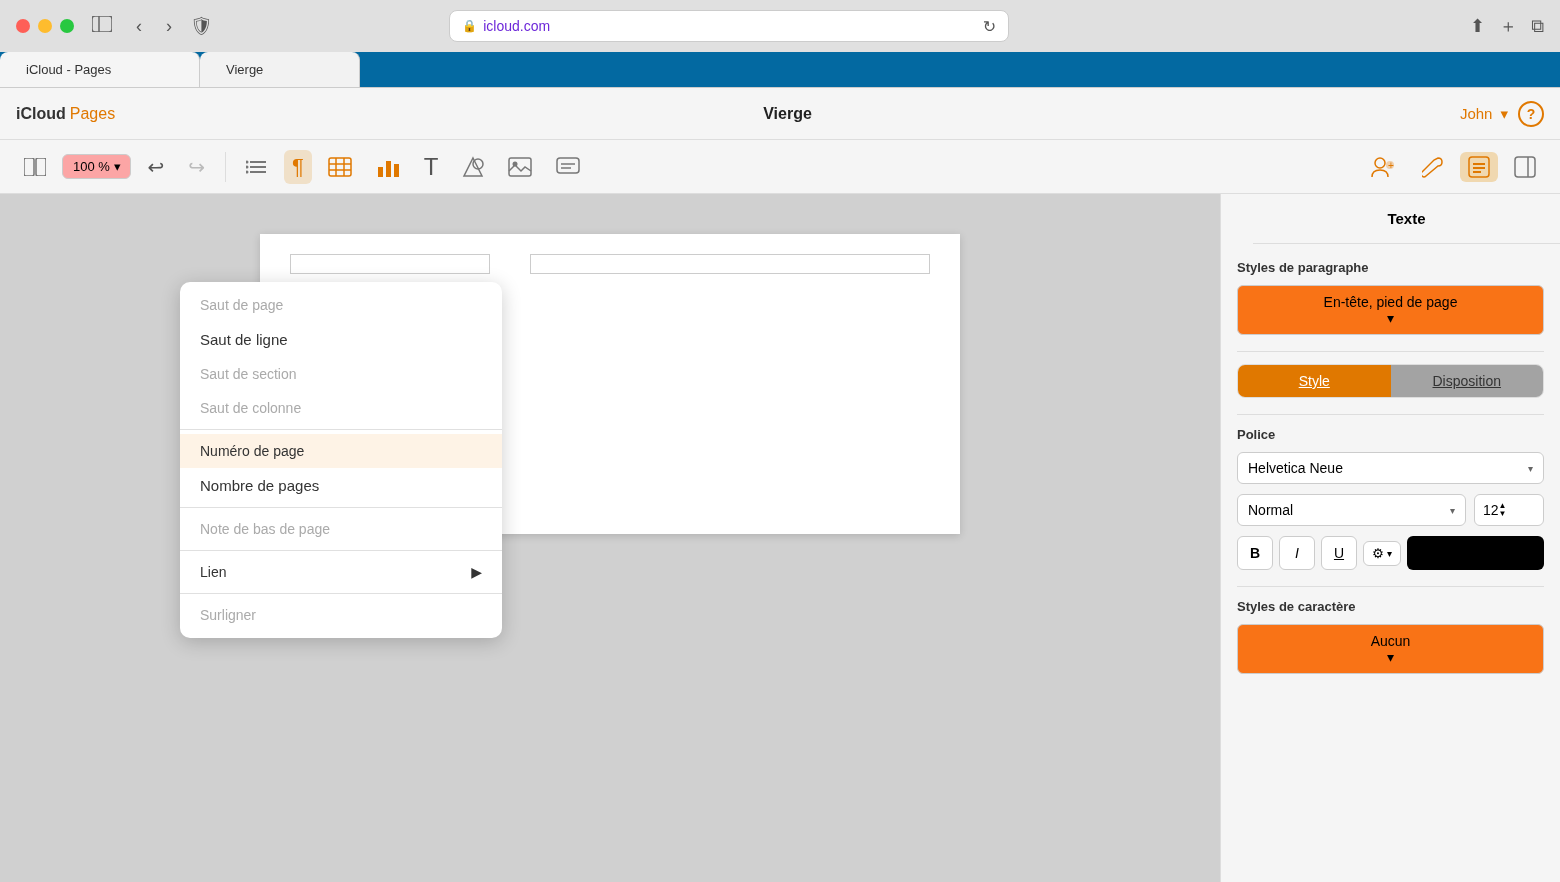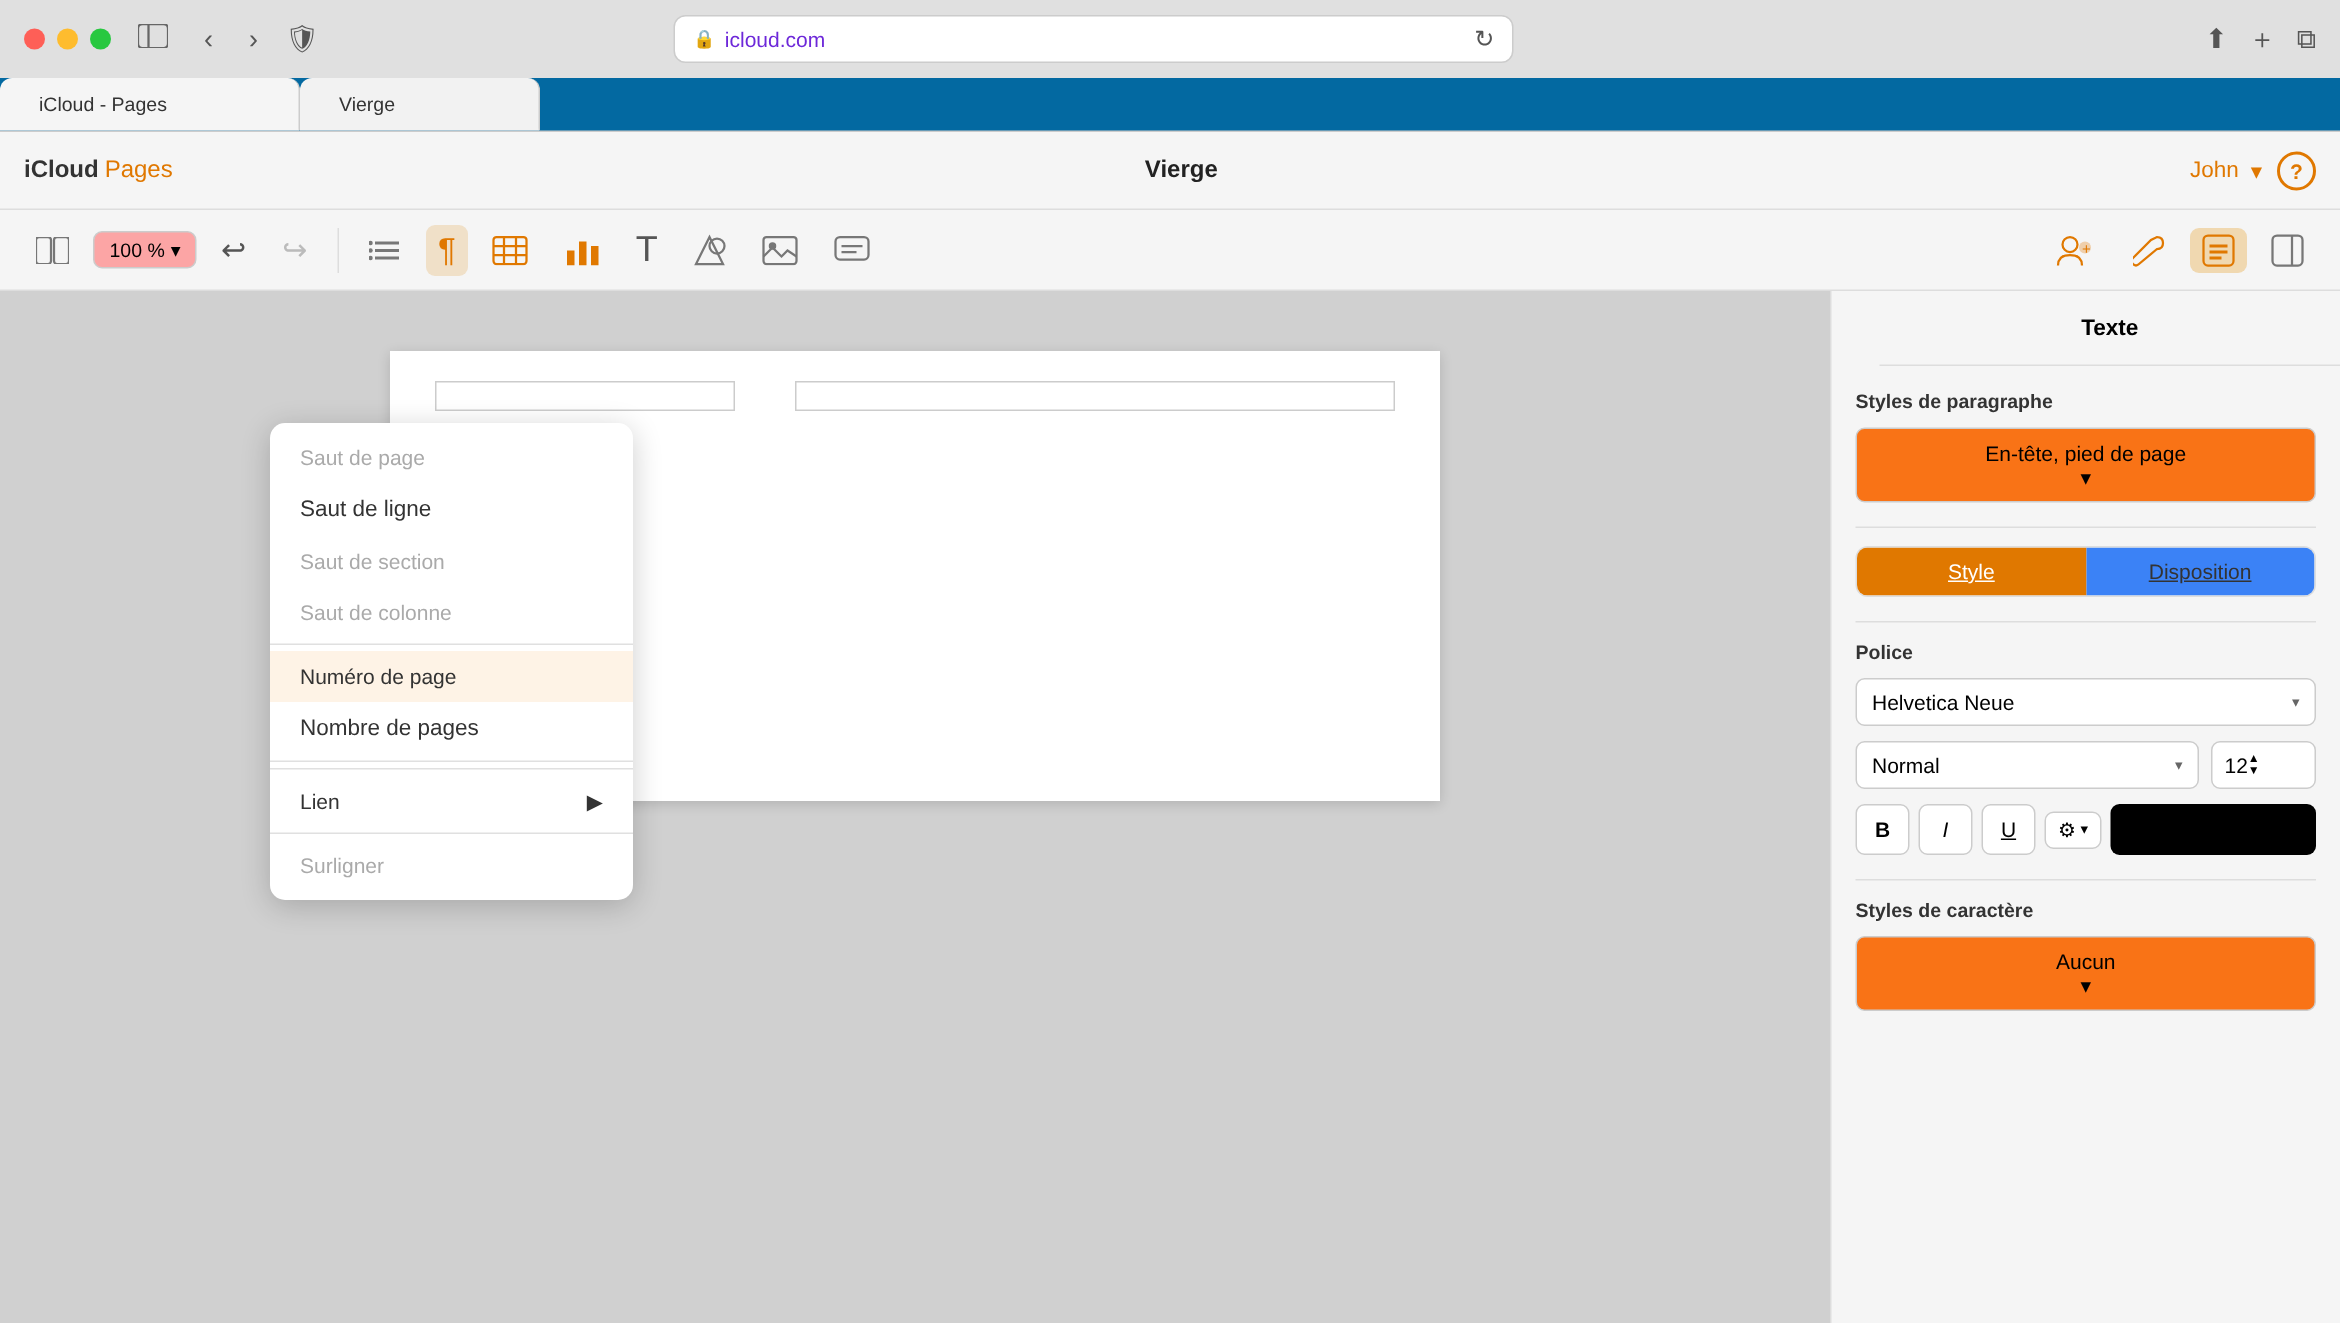--- a/index.html
+++ b/index.html
@@ -53,21 +53,21 @@
     .header-input { width: 200px; height: 20px; border: 1px solid #ccc; }
 
     
     .dropdown-menu {
       position: absolute;
       top: 88px;
       left: 180px;
       background: white;
       border-radius: 10px;
       box-shadow: 0 4px 20px rgba(0,0,0,0.2);
-      width: 242px;
+      width: 322px;
       padding: 6px 0;
       z-index: 100;
     }
     .menu-item {
       padding: 9px 20px;
       font-size: 14px;
       cursor: pointer;
       display: flex;
       align-items: center;
       justify-content: space-between;
@@ -81,21 +81,21 @@
 
     
     .right-panel { width: 340px; background: #f5f5f5; border-left: 1px solid #ddd; display: flex; flex-direction: column; }
     .panel-title { text-align: center; font-size: 15px; font-weight: 600; padding: 16px; border-bottom: 1px solid #ddd; margin-left: 32px; }
     .panel-content { padding: 16px; flex: 1; overflow-y: auto; }
     .section-label { font-size: 13px; font-weight: 600; color: #333; margin-bottom: 10px; }
     .select-field { width: 100%; border: 1px solid #ccc; border-radius: 6px; padding: 8px 12px; font-size: 14px; background: #f97316; display: flex; align-items: center; justify-content: space-between; margin-bottom: 14px; cursor: pointer; flex-direction: column; }
     .style-disposition { display: flex; margin-bottom: 16px; border-radius: 8px; overflow: hidden; border: 1px solid #ddd; }
     .sd-btn { flex: 1; padding: 8px; text-align: center; font-size: 14px; cursor: pointer; border: none; text-decoration: underline; }
     .sd-btn.active { background: #e07800; color: white; }
-    .sd-btn.inactive { background: #3b82f6; color: #333; }
+    .sd-btn.inactive { background: #a3a3a3; color: #333; }
     .panel-section { margin-bottom: 16px; }
     .panel-sep { height: 1px; background: #ddd; margin: 12px 0; }
     .font-row { display: flex; gap: 8px; margin-bottom: 10px; }
     .font-select { flex: 1; border: 1px solid #ccc; border-radius: 6px; padding: 7px 10px; font-size: 14px; background: white; display: flex; align-items: center; justify-content: space-between; cursor: pointer; }
     .font-size-field { width: 70px; border: 1px solid #ccc; border-radius: 6px; padding: 7px 8px; font-size: 14px; background: white; display: flex; align-items: center; cursor: pointer; }
     .format-row { display: flex; gap: 6px; margin-bottom: 14px; align-items: center; }
     .fmt-btn { width: 36px; height: 34px; border: 1px solid #ccc; border-radius: 6px; background: white; cursor: pointer; font-size: 14px; display: flex; align-items: center; justify-content: center; }
     .color-block { flex: 1; height: 34px; border-radius: 6px; background: black; cursor: pointer; }
     .gear-btn { border: 1px solid #ccc; border-radius: 6px; background: white; cursor: pointer; padding: 4px 8px; display: flex; align-items: center; gap: 3px; }
     .chevron { font-size: 10px; color: #666; }
@@ -301,20 +301,23 @@
       <div class="menu-item highlighted">
         <span>Numéro de page</span>
       </div>
 
       <div class="menu-item bold-text">
         <span>Nombre de pages</span>
       </div>
 
       <div class="menu-sep"></div>
 
+      <div class="menu-item disabled">
+        <span>Note de bas de page</span>
+      </div>
 
       <div class="menu-sep"></div>
 
       <div class="menu-item">
         <span>Lien</span>
         <span>▶</span>
       </div>
 
       <div class="menu-sep"></div>
 

